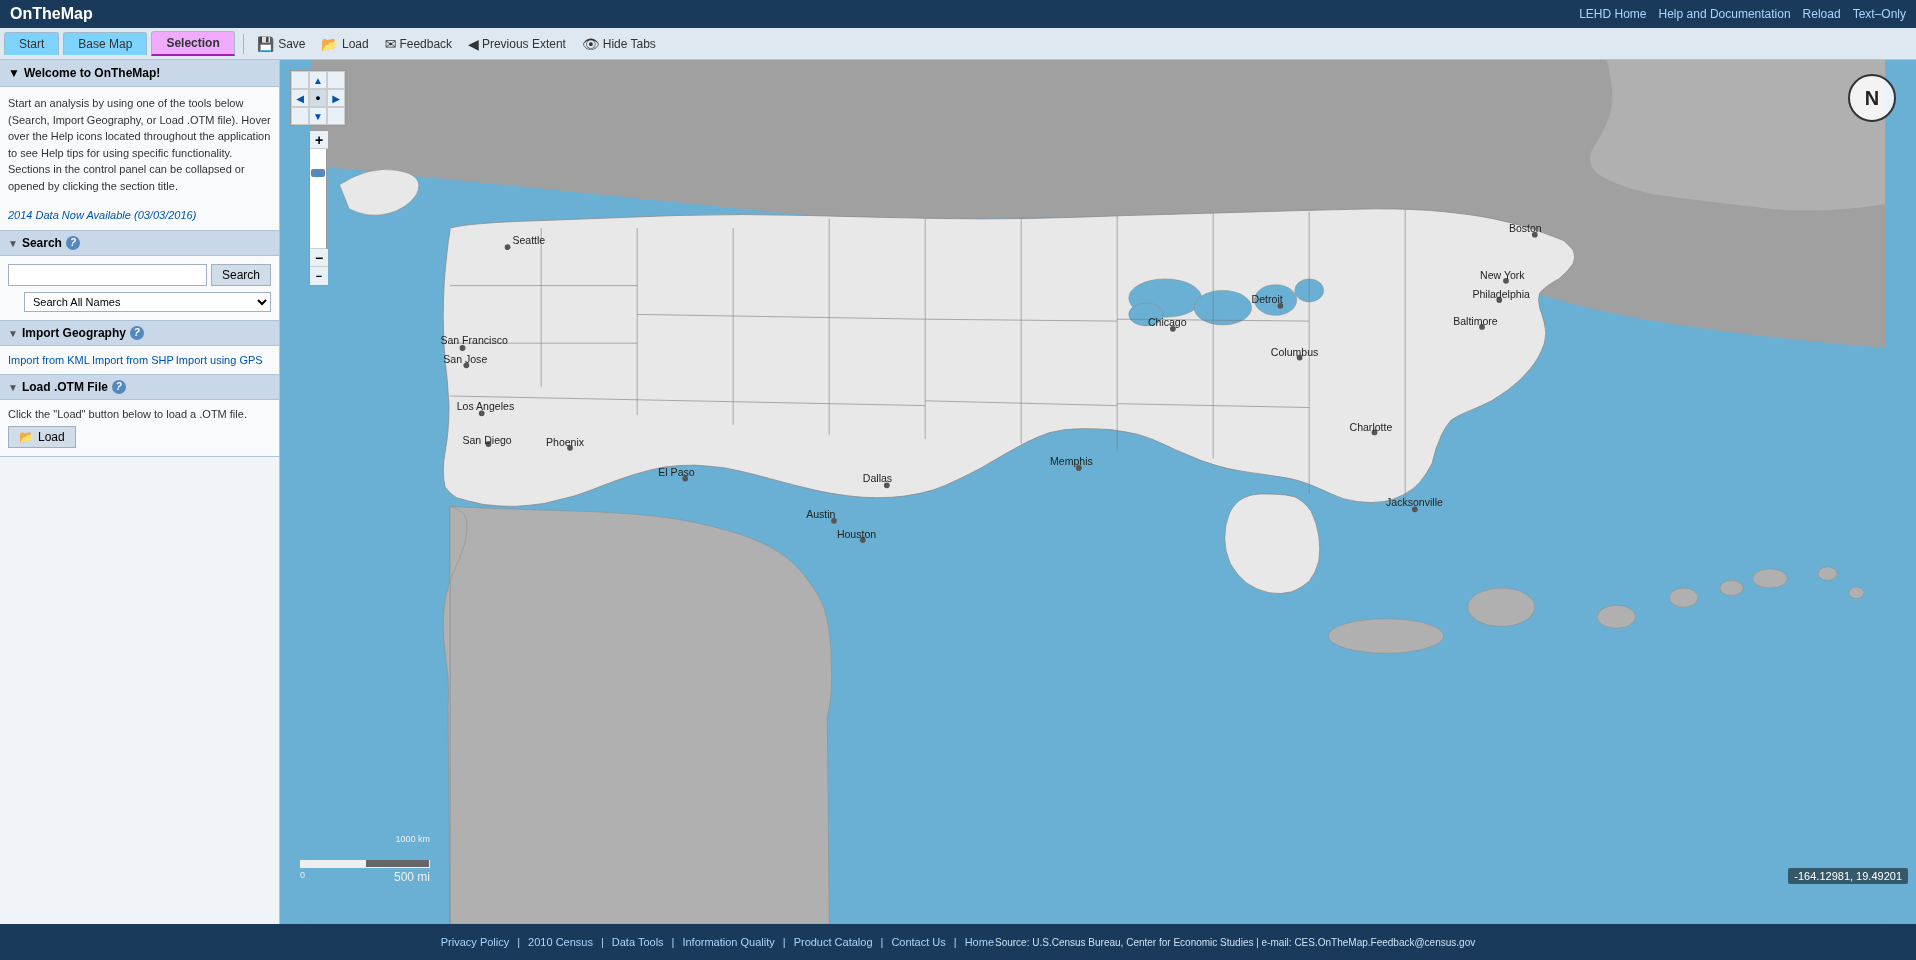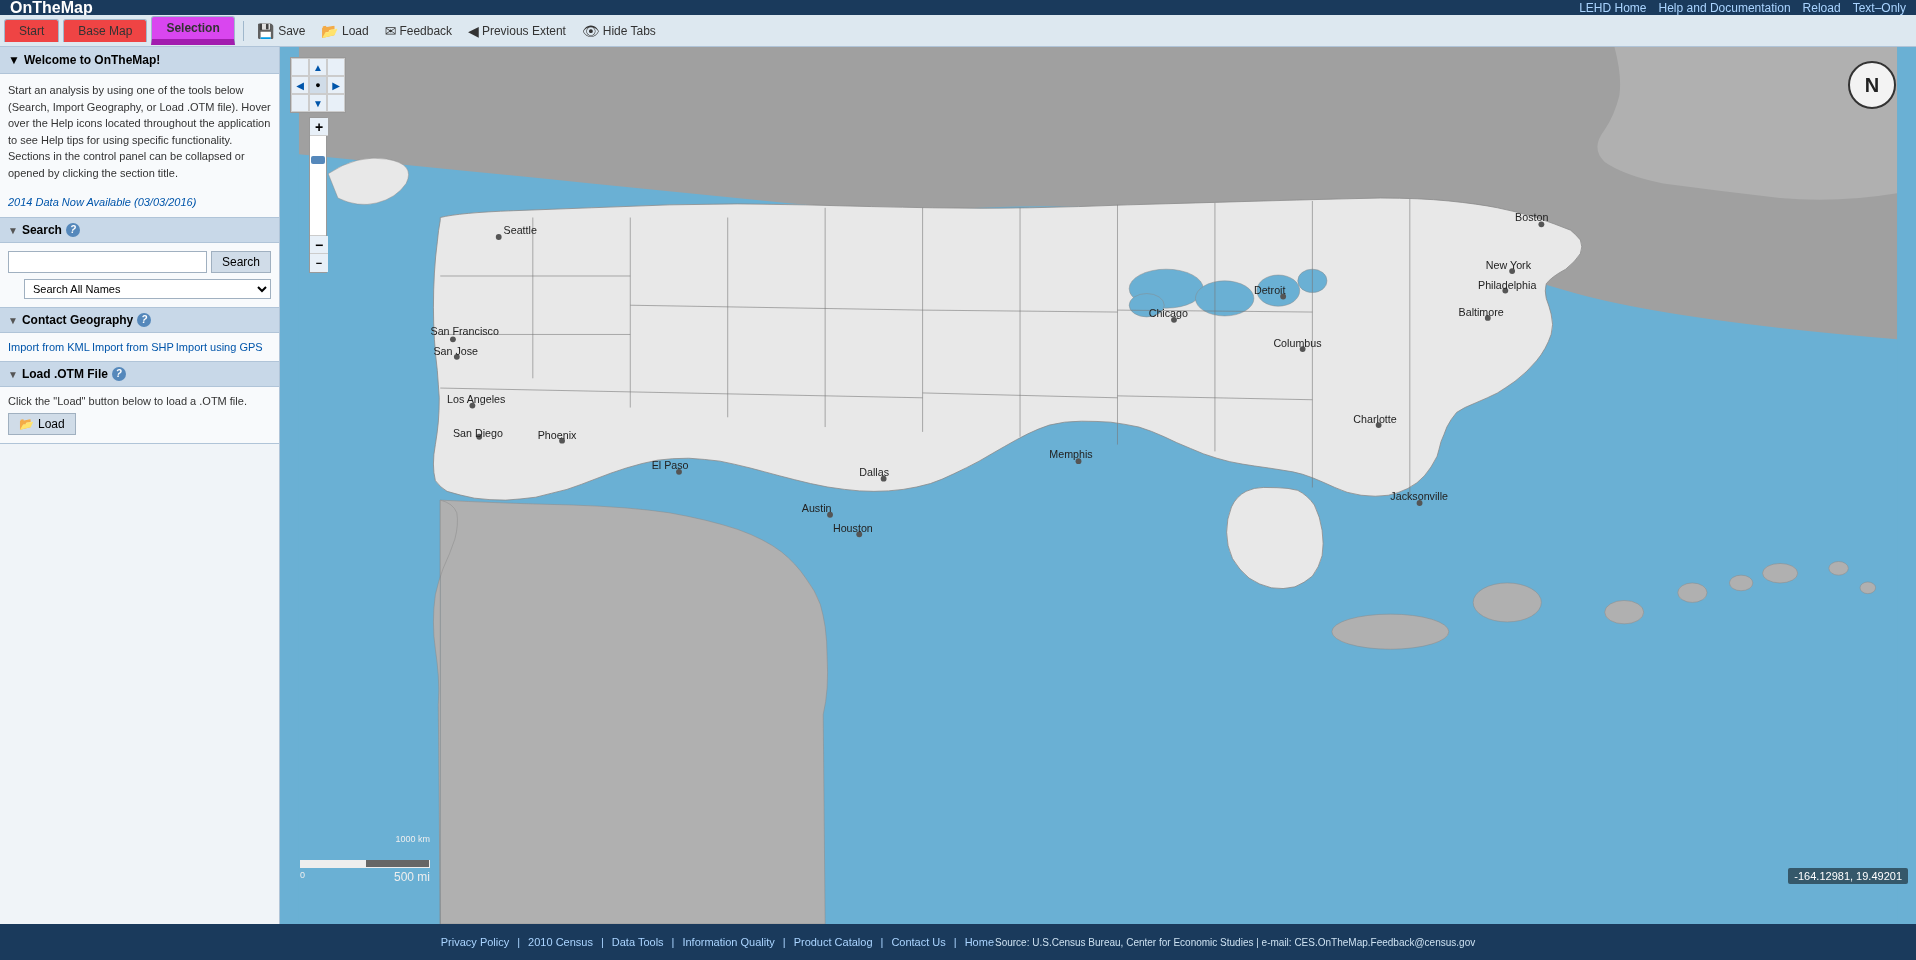--- a/index.html
+++ b/index.html
@@ -6,21 +6,21 @@
     body { font-family: Arial, sans-serif; font-size: 12px; background: #fff; overflow: hidden; height: 960px; width: 1916px; display: flex; flex-direction: column; }
 
     
     #header {
       background: #1a3a5c;
       color: #fff;
       display: flex;
       align-items: center;
       justify-content: space-between;
       padding: 0 10px;
-      height: 15px;
+      height: 28px;
       flex-shrink: 0;
     }
     #header-title {
       font-size: 16px;
       font-weight: bold;
       color: #fff;
     }
     #header-links {
       display: flex;
       gap: 12px;
@@ -36,32 +36,32 @@
       background: #dde8f0;
       border-bottom: 1px solid #b0c4d8;
       display: flex;
       align-items: center;
       padding: 0 4px;
       height: 32px;
       flex-shrink: 0;
       gap: 4px;
     }
     .toolbar-tab {
-      background: #ef4444;
+      background: #7dd3fc;
       border: 1px solid #a0b8cc;
       border-bottom: none;
       padding: 4px 14px;
       cursor: pointer;
       font-size: 12px;
       color: #333;
       border-radius: 3px 3px 0 0;
     }
     .toolbar-tab.active {
-      background: #d946ef;
-      border-bottom: 6px solid #a21caf;
+      background: #f0abfc;
+      border-bottom: 2px solid #a21caf;
       font-weight: bold;
     }
     .toolbar-sep { width: 1px; background: #a0b8cc; height: 20px; margin: 0 4px; }
     .toolbar-btn {
       display: flex;
       align-items: center;
       gap: 3px;
       cursor: pointer;
       padding: 2px 6px;
       font-size: 12px;
@@ -377,21 +377,21 @@
             <option>Search County Names</option>
             <option>Search State Names</option>
           </select>
         </div>
       </div>
     </div>
 
     <div class="panel-section">
       <div class="panel-section-header">
         <span class="triangle">▼</span>
-        <span>Contact Geography</span>
+        <span>Import Geography</span>
         <span class="help-icon">?</span>
       </div>
       <div class="panel-section-content">
         <div class="import-links">
           <a href="#" class="import-link">Import from KML</a>
           <a href="#" class="import-link">Import from SHP</a>
           <a href="#" class="import-link">Import using GPS</a>
         </div>
       </div>
     </div>

